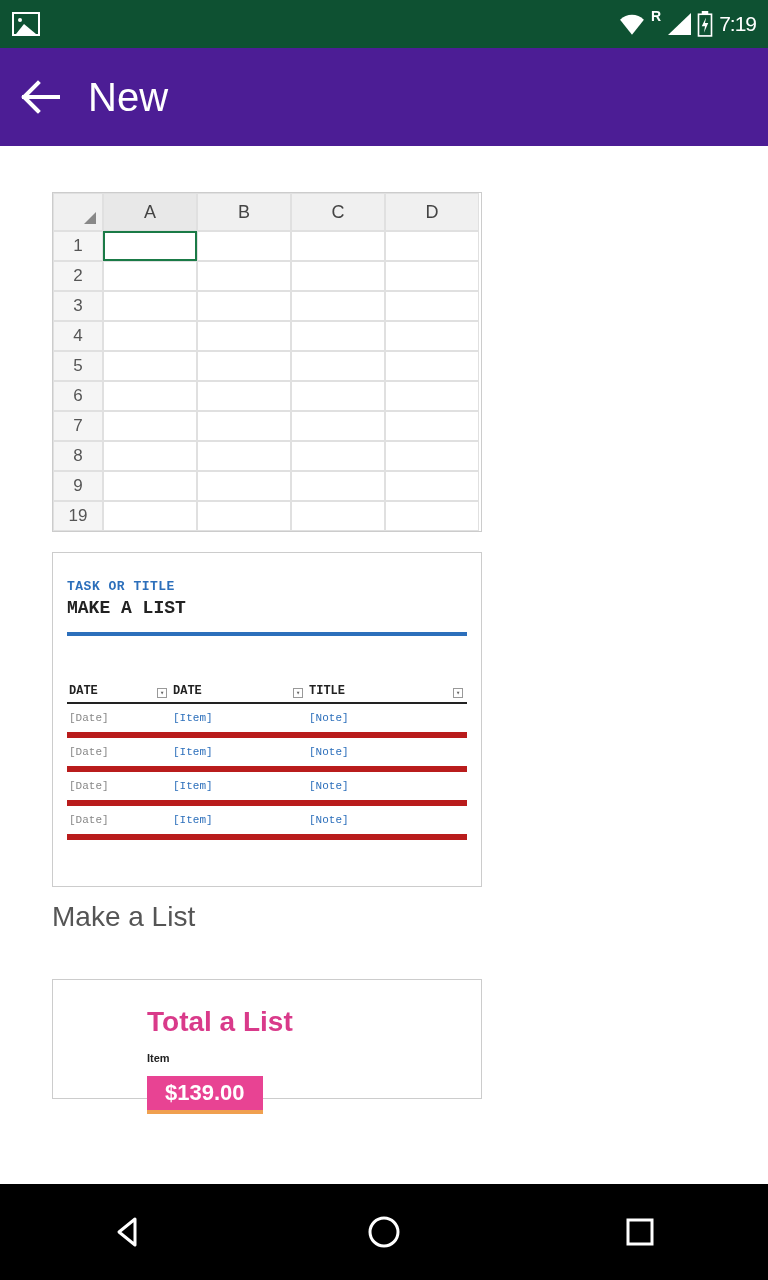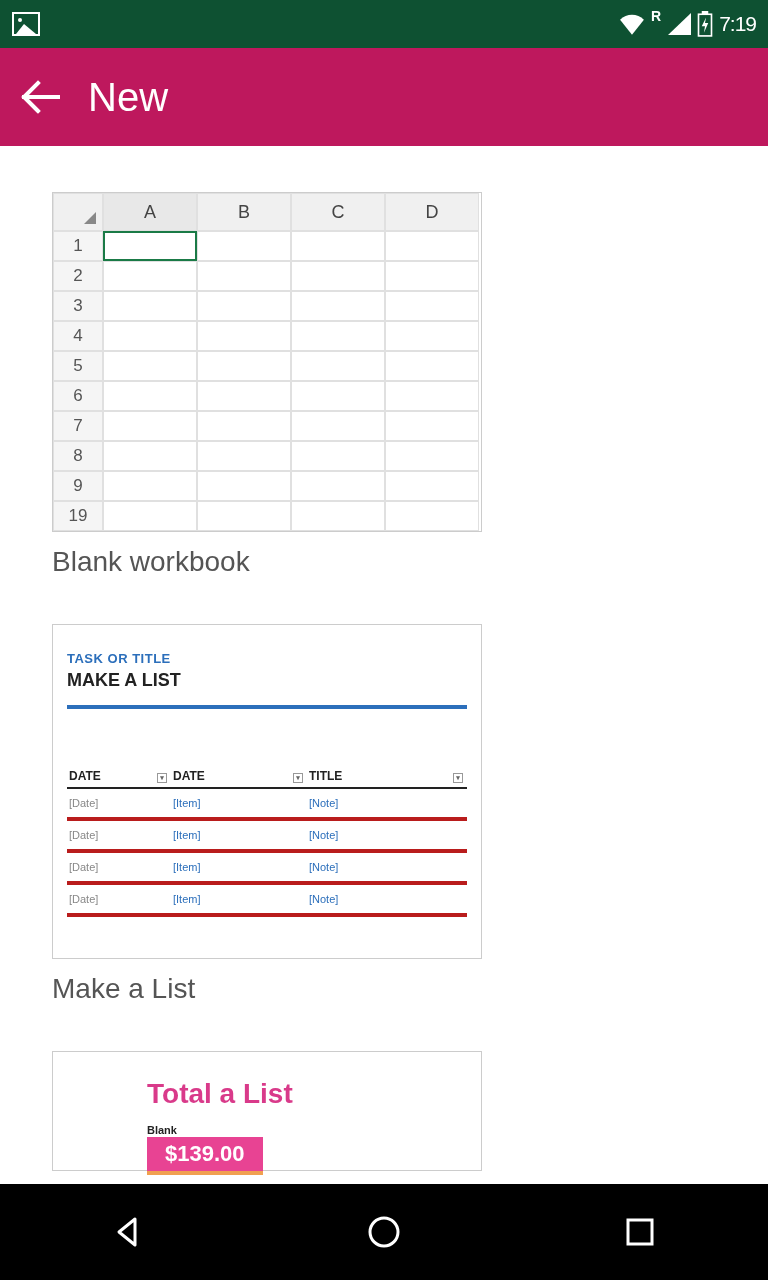--- a/index.html
+++ b/index.html
@@ -8,57 +8,57 @@
   
   .status-bar { background: #0e5132; height: 48px; display: flex; align-items: center; justify-content: space-between; padding: 0 12px; color: #fff; }
   .status-left { display: flex; align-items: center; gap: 8px; }
   .status-right { display: flex; align-items: center; gap: 6px; font-size: 26px; font-weight: 400; }
   .pic-icon { width: 28px; height: 24px; border: 2px solid #fff; position: relative; }
   .pic-icon::before { content: ""; position: absolute; top: 4px; left: 4px; width: 4px; height: 4px; background: #fff; border-radius: 50%; }
   .pic-icon::after { content: ""; position: absolute; bottom: 0; left: 2px; width: 0; height: 0; border-left: 8px solid transparent; border-right: 12px solid transparent; border-bottom: 10px solid #fff; }
   .clock { font-size: 21px; letter-spacing: -1px; }
 
   
-  .app-bar { background: #be185d; height: 98px; display: flex; align-items: center; padding: 0 20px; color: #fff; gap: 28px; }
+  .app-bar { background: #4c1d95; height: 98px; display: flex; align-items: center; padding: 0 20px; color: #fff; gap: 28px; }
   .back-arrow { width: 40px; height: 40px; cursor: pointer; }
   .app-title { font-size: 40px; font-weight: 300; }
 
   
   .content { padding: 46px 52px 0; height: calc(1280px - 48px - 98px - 96px); overflow: hidden; }
   .template-card { margin-bottom: 20px; }
   .template-thumb { border: 1px solid #ccc; background: #fff; width: 430px; position: relative; }
   .template-label { font-size: 28px; color: #555; font-weight: 300; margin-top: 14px; margin-bottom: 46px; }
 
   
   .bw-grid { display: grid; grid-template-columns: 50px repeat(4, 94px); grid-template-rows: 38px repeat(10, 30px); }
   .bw-cell { border: 1px solid #e0e0e0; display: flex; align-items: center; justify-content: center; font-size: 18px; color: #555; }
   .bw-hdr { background: #f0f0f0; font-weight: 400; color: #444; }
   .bw-corner { background: #f0f0f0; position: relative; }
   .bw-corner::after { content: ""; position: absolute; right: 6px; bottom: 6px; width: 0; height: 0; border-left: 12px solid transparent; border-bottom: 12px solid #888; }
   .bw-rowhdr { background: #f5f5f5; font-size: 17px; }
   .bw-sel { border: 2px solid #1a7a46; background: #fff; }
   .bw-col-sel { background: #e8e8e8; }
 
   
-  .ml-thumb { padding: 26px 14px 60px; height: 335px; }
+  .ml-thumb { padding: 26px 14px 60px; height: 335px; font-family: Liberation Mono, monospace; }
   .ml-task { font-size: 13px; font-weight: bold; color: #2c6fbb; letter-spacing: 0.5px; }
   .ml-title { font-size: 18px; font-weight: bold; color: #222; margin-top: 4px; }
   .ml-bar { height: 4px; background: #2c6fbb; margin-top: 14px; }
-  .ml-table { width: 100%; margin-top: 56px; border-collapse: collapse; }
+  .ml-table { width: 100%; margin-top: 44px; border-collapse: collapse; }
   .ml-table th { text-align: left; font-size: 12px; font-weight: bold; color: #222; border-bottom: 2px solid #222; padding: 4px 2px; position: relative; }
-  .ml-table td { font-size: 11px; padding: 8px 2px; border-bottom: 4px solid #b91c1c; }
+  .ml-table td { font-size: 11px; padding: 8px 2px; border-bottom: 6px solid #b91c1c; }
   .ml-date { color: #888; }
   .ml-item, .ml-note { color: #2c6fbb; }
   .ml-dd { position: absolute; right: 4px; bottom: 4px; width: 10px; height: 10px; border: 1px solid #999; font-size: 7px; display: flex; align-items: center; justify-content: center; color: #666; }
 
   
   .tl-thumb { padding: 26px 94px 0; height: 120px; }
   .tl-title { font-size: 28px; font-weight: bold; color: #d93a8a; }
   .tl-total-lbl { font-size: 11px; font-weight: bold; color: #222; margin-top: 14px; }
-  .tl-total-box { background: #e84393; color: #fff; font-size: 22px; font-weight: bold; padding: 4px 18px; display: inline-block; margin-top: 1px; border-bottom: 4px solid #f0a050; }
+  .tl-total-box { background: #e84393; color: #fff; font-size: 22px; font-weight: bold; padding: 4px 18px; display: inline-block; margin-top: 12px; border-bottom: 4px solid #f0a050; }
 
   
   .nav-bar { position: absolute; bottom: 0; left: 0; width: 768px; height: 96px; background: #000; display: flex; align-items: center; justify-content: space-around; }
   .nav-btn { width: 44px; height: 44px; cursor: pointer; display: flex; align-items: center; justify-content: center; }
 </style>
 </head>
 <body>
 
 <div class="status-bar">
   <div class="status-left">
@@ -144,21 +144,20 @@
           <div class="bw-cell"></div>
           <div class="bw-cell"></div>
           <div class="bw-cell"></div>
         <div class="bw-cell bw-rowhdr">19</div>
         <div class="bw-cell"></div>
           <div class="bw-cell"></div>
           <div class="bw-cell"></div>
           <div class="bw-cell"></div>
       </div>
     </div>
-    <div class="template-label">Blank workbook</div>
   </div>
 
   <div class="template-card">
     <div class="template-thumb ml-thumb" style="width:430px;">
       <div class="ml-task">TASK OR TITLE</div>
       <div class="ml-title">MAKE A LIST</div>
       <div class="ml-bar"></div>
       <table class="ml-table">
         <thead>
           <tr>
@@ -190,21 +189,21 @@
             </tr>
         </tbody>
       </table>
     </div>
     <div class="template-label">Make a List</div>
   </div>
 
   <div class="template-card">
     <div class="template-thumb tl-thumb" style="width:430px;">
       <div class="tl-title">Total a List</div>
-      <div class="tl-total-lbl">Blank</div>
+      <div class="tl-total-lbl">Item</div>
       <div class="tl-total-box">$139.00</div>
     </div>
   </div>
 
 </div>
 
 <div class="nav-bar">
   <div class="nav-btn">
     <svg width="34" height="34" viewBox="0 0 34 34">
         <path d="M24 4 L8 17 L24 30 Z" fill="none" stroke="#fff" stroke-width="3" stroke-linejoin="round"></path>

